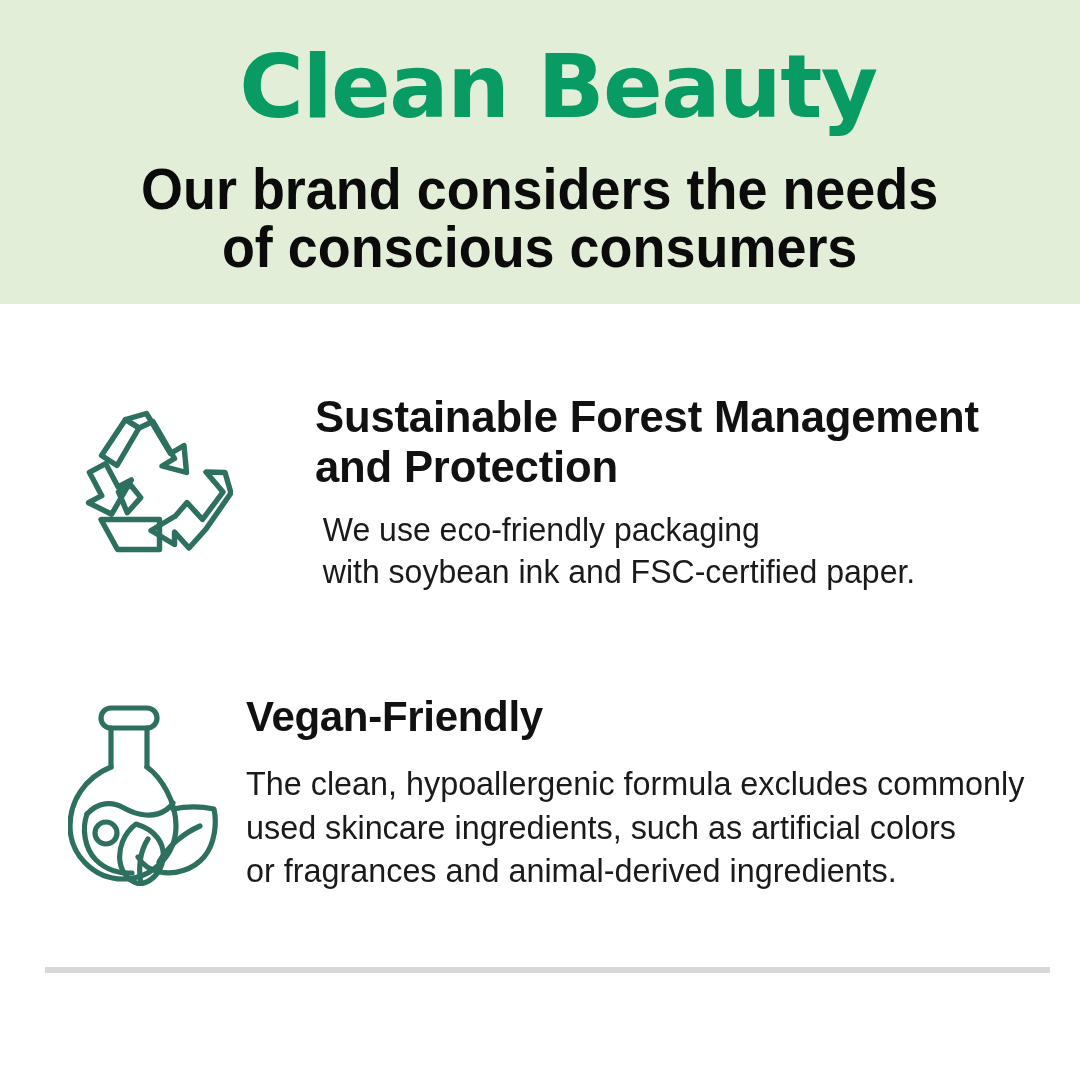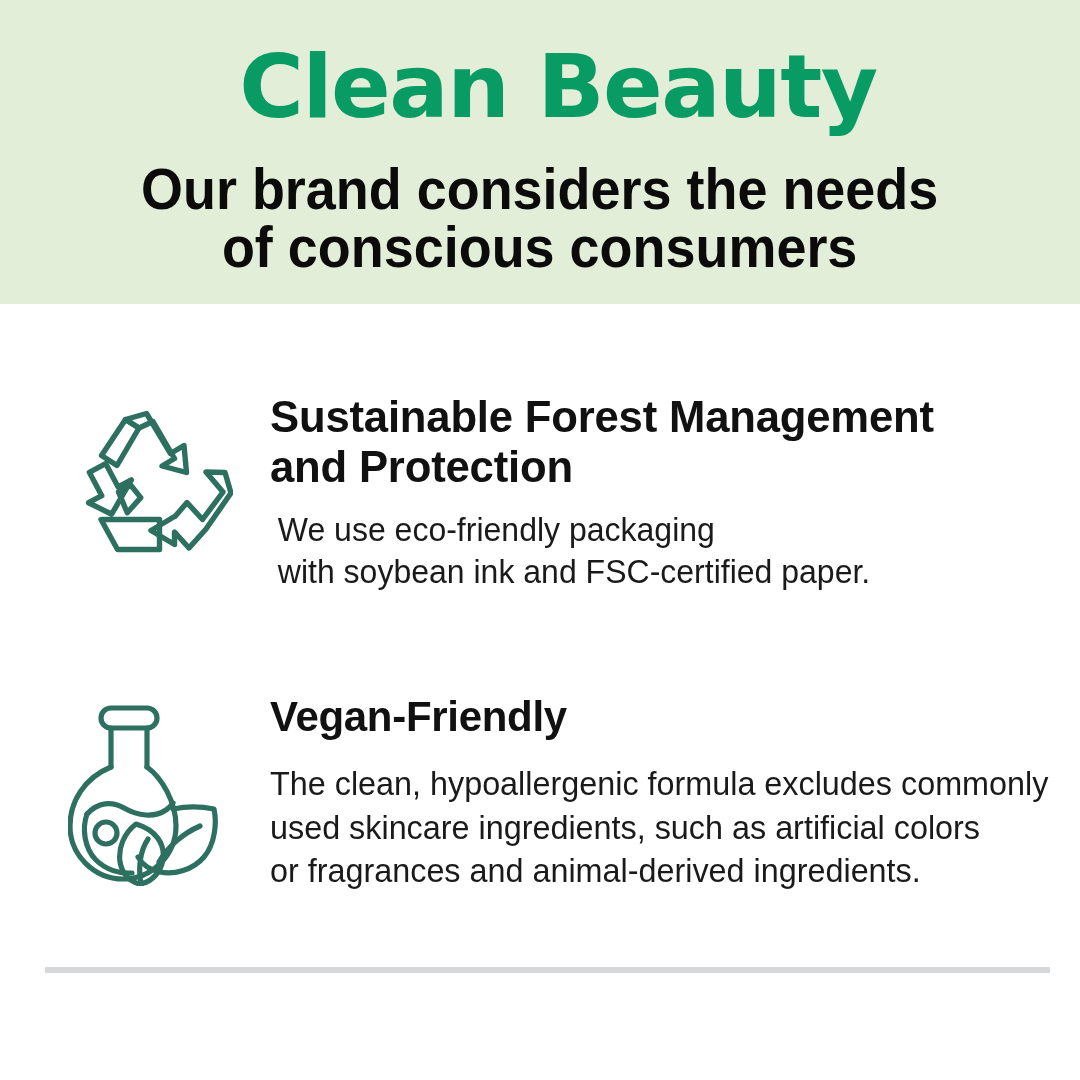--- a/index.html
+++ b/index.html
@@ -87,20 +87,21 @@
     font-family: "Liberation Sans Narrow", "Liberation Sans", "DejaVu Sans", sans-serif;
     font-weight: normal;
     margin: 0;
     white-space: pre-line;
   }
 
   
   #feature-forest {
     padding-left: 58px;
     padding-top: 88px;
+    gap: 45px;
   }
   #feature-forest .feature-icon {
     width: 190px;
     padding-top: 14px;
   }
   #feature-forest .feature-text {
     padding-left: 22px;
     padding-top: 0;
   }
   #feature-forest .feature-heading {
@@ -126,21 +127,20 @@
     top: 663px;
     width: 1005px;
     height: 6px;
     background: #d7d8d9;
   }
 
   
   #feature-vegan {
     padding-left: 58px;
     padding-top: 101px;
-    gap: 24px;
   }
   #feature-vegan .feature-icon {
     width: 172px;
     padding-top: 8px;
   }
   #feature-vegan .feature-text {
     padding-left: 16px;
     padding-top: 0;
   }
   #feature-vegan .feature-heading {

